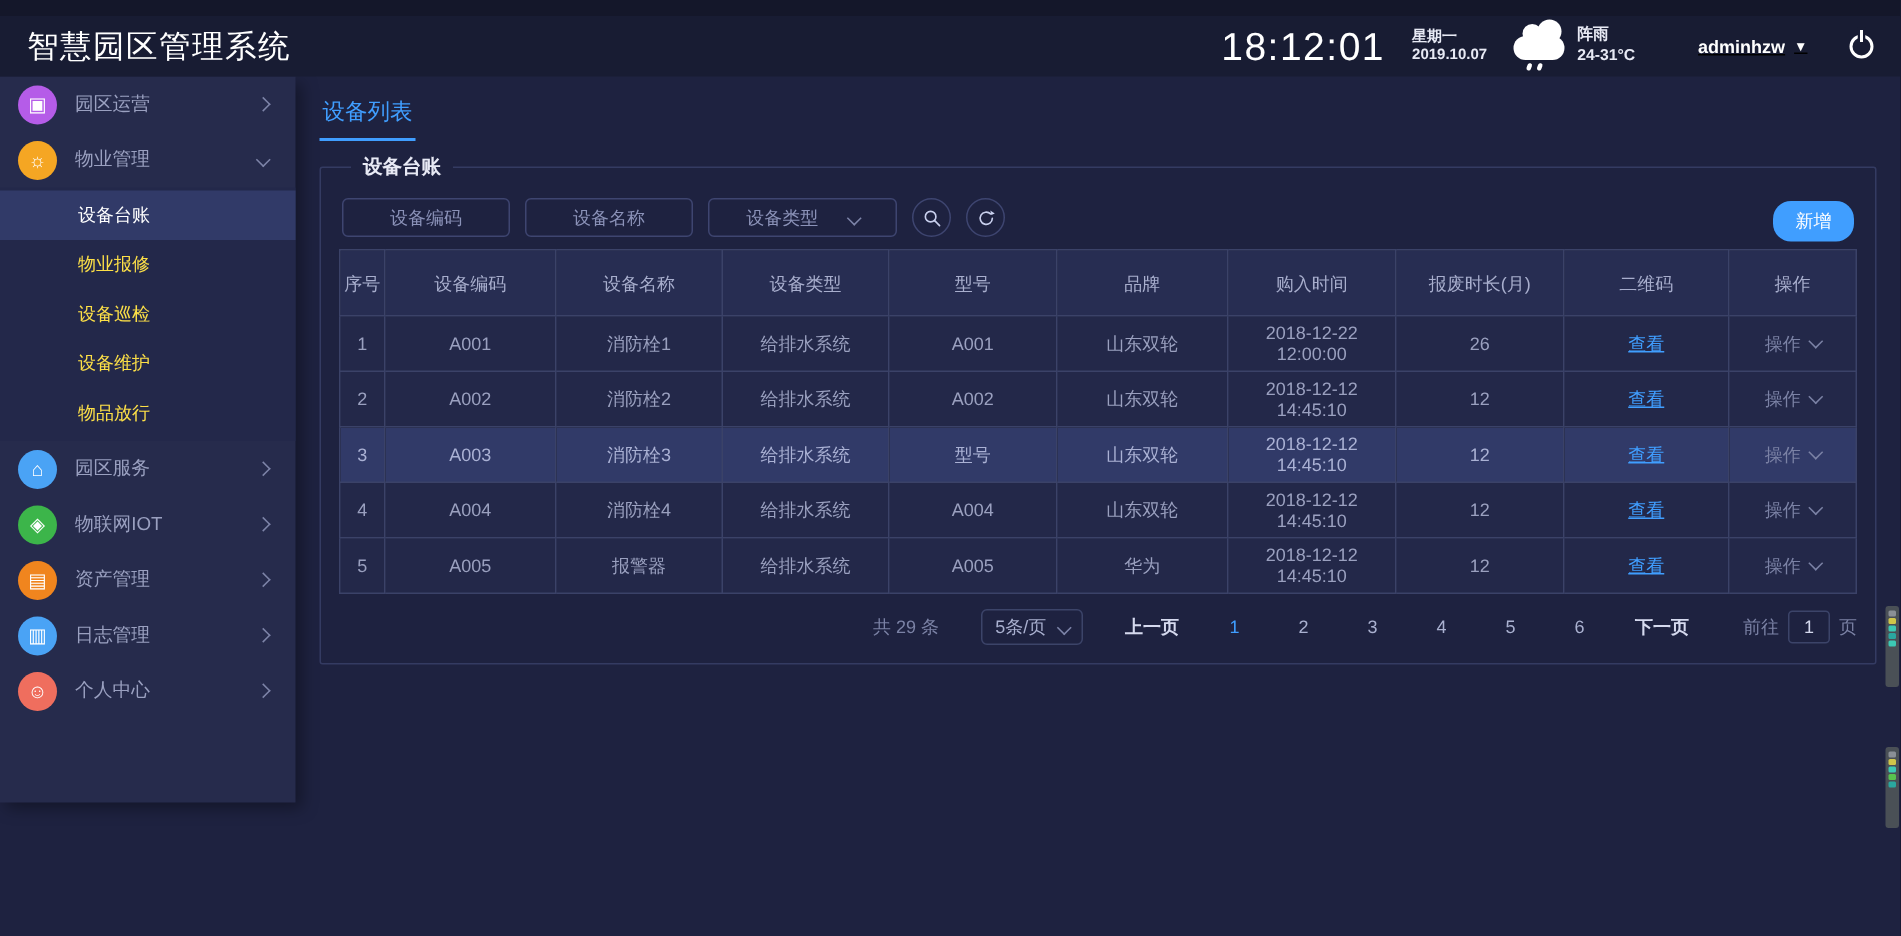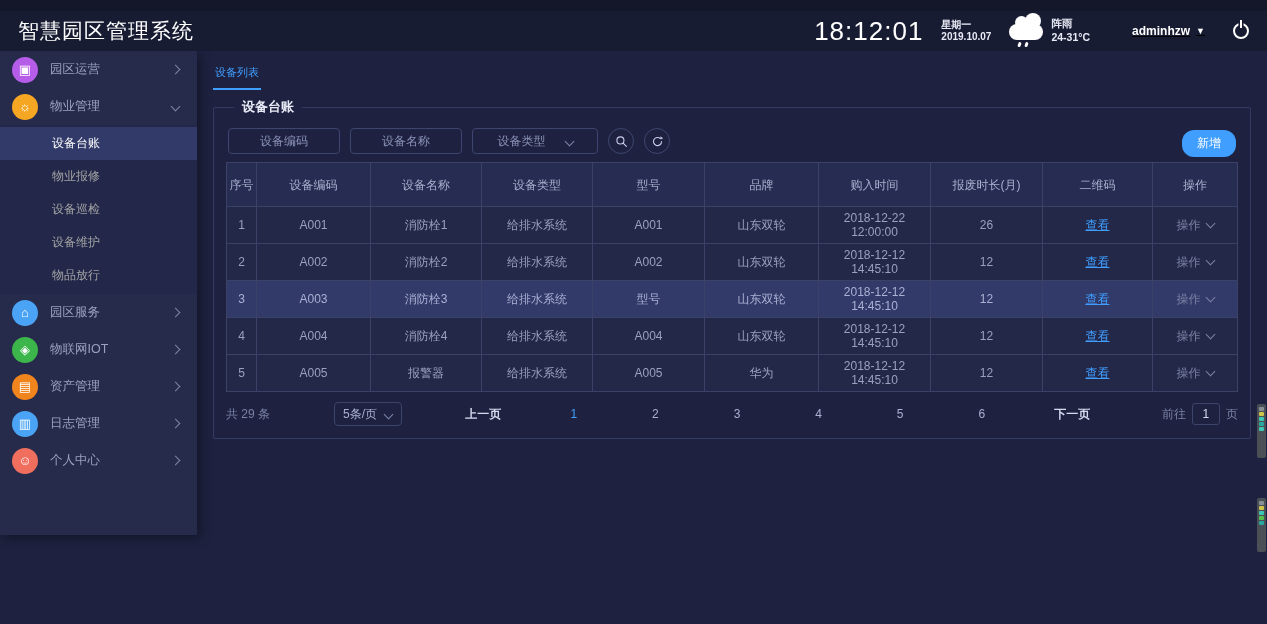--- a/index.html
+++ b/index.html
@@ -33,26 +33,26 @@
   .sidebar { position:absolute; top:40px; left:0; width:197px; height:484px; background:#262b4c;
              box-shadow:4px 4px 10px rgba(0,0,0,.35); z-index:4; }
   .side-item { height:37px; display:flex; align-items:center; padding:0 18px 0 12px; cursor:pointer; }
   .side-icon { width:26px; height:26px; border-radius:50%; display:flex; align-items:center; justify-content:center;
                color:#fff; font-size:13px; flex:0 0 26px; }
   .side-label { color:#9aa0c0; font-size:12.5px; margin-left:12px; flex:1; }
   .chev { width:7px; height:7px; border-right:1.5px solid #7d84a8; border-bottom:1.5px solid #7d84a8; }
   .chev.right { transform:rotate(-45deg); }
   .chev.down  { transform:rotate(45deg); }
   .submenu { background:#23284a; padding:2px 0; }
-  .sub-item { height:33px; line-height:33px; padding-left:52px; color:#a3a3a3; font-size:12px; cursor:pointer; }
+  .sub-item { height:33px; line-height:33px; padding-left:52px; color:#fde047; font-size:12px; cursor:pointer; }
   .sub-item.active { background:#313a68; color:#ffffff; }
 
   
   .main { position:absolute; top:40px; left:197px; width:1070px; height:584px; padding:8px 16px 0 16px; }
-  .tab { display:inline-block; color:#409eff; font-size:11px; padding:6px 2px 8px 2px;
+  .tab { display:inline-block; color:#409eff; font-size:15px; padding:6px 2px 8px 2px;
          border-bottom:2px solid #409eff; cursor:pointer; }
   fieldset.panel { margin-top:8px; border:1px solid #343b62; border-radius:2px; padding:8px 12px 0 12px; width:1038px; }
   fieldset.panel legend { color:#e8eaf5; font-size:13px; font-weight:bold; padding:0 8px; margin-left:8px; }
 
   .filter-row { position:relative; display:flex; align-items:center; gap:10px; padding:4px 2px 8px 2px; }
   .f-input { width:112px; height:26px; background:transparent; border:1px solid #3e4570; border-radius:4px;
              color:#c8cde8; font-size:12px; text-align:center; outline:none; font-family:inherit; }
   .f-input::placeholder { color:#8b92b8; opacity:1; }
   .f-select { width:126px; height:26px; border:1px solid #3e4570; border-radius:4px; display:flex; align-items:center;
               justify-content:center; gap:20px; color:#8b92b8; font-size:12px; cursor:pointer; }
@@ -63,21 +63,21 @@
 
   table.grid { width:100%; border-collapse:collapse; table-layout:fixed; }
   table.grid th, table.grid td { border:1px solid #3b4268; font-size:12px; text-align:center; overflow:hidden; }
   table.grid th { background:#272d52; color:#a8aecd; font-weight:normal; height:44px; line-height:1.5; padding:2px; }
   table.grid td { background:#232849; color:#9aa0bf; height:37px; }
   table.grid tr.hl td { background:#313a68; color:#aab1d4; }
   .view-link { color:#409eff; text-decoration:underline; font-size:12px; cursor:pointer; }
   .action-cell { color:#7b82a5; cursor:pointer; display:inline-flex; align-items:center; gap:6px; }
   .action-cell .chev { border-color:#7b82a5; margin-top:-3px; }
 
-  .pagination { display:flex; align-items:center; justify-content:space-between; gap:28px;
+  .pagination { display:flex; align-items:center; justify-content:flex-end; gap:28px;
                 padding:10px 0 12px 0; font-size:12px; color:#7b82a5; }
   .pg-select { width:68px; height:24px; border:1px solid #3c4469; border-radius:4px; display:flex; align-items:center;
                justify-content:center; gap:8px; color:#aab1d0; cursor:pointer; }
   .pg-btn { color:#d5d9ee; font-weight:bold; cursor:pointer; }
   .pg-num { color:#aab1d0; width:18px; text-align:center; cursor:pointer; }
   .pg-num.on { color:#409eff; }
   .goto-wrap { display:flex; align-items:center; gap:6px; margin-left:8px; }
   .goto-input { width:28px; height:22px; background:transparent; border:1px solid #3c4469; border-radius:3px;
                 color:#d5d9ee; font-size:12px; text-align:center; outline:none; font-family:inherit; }
 

